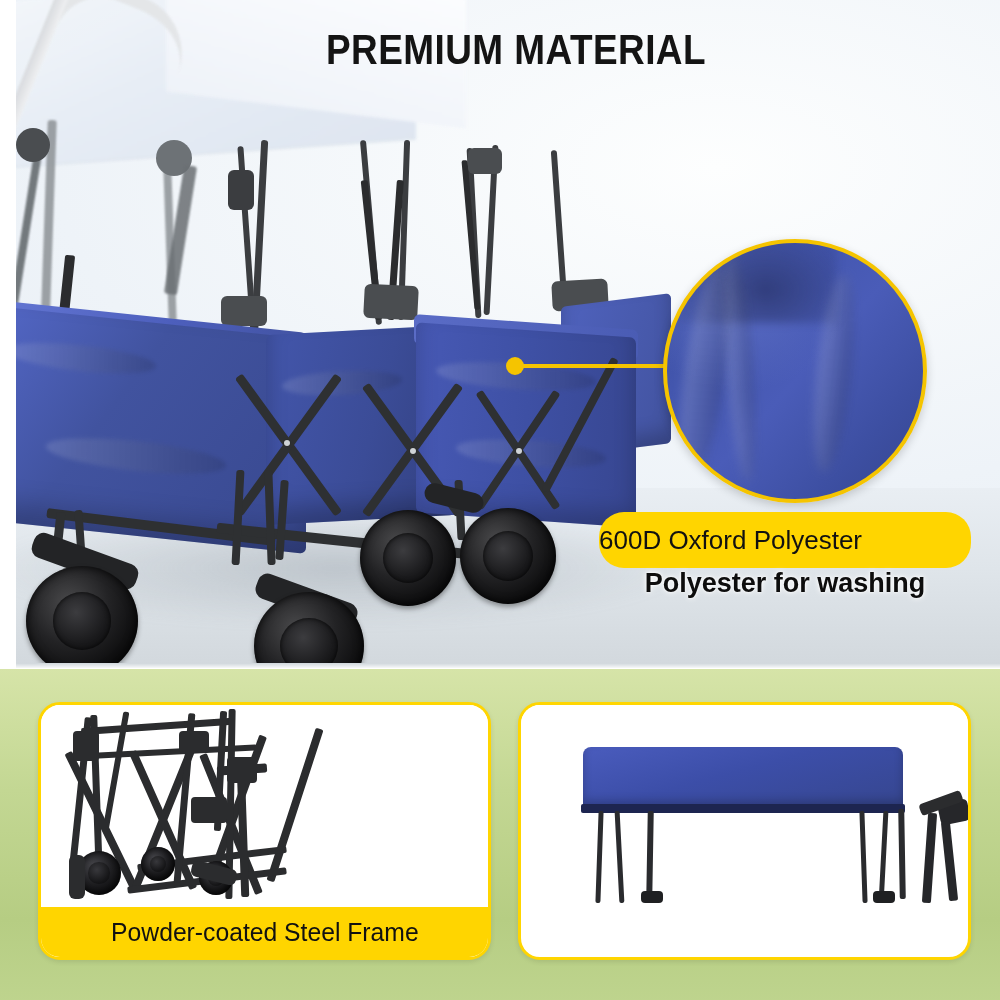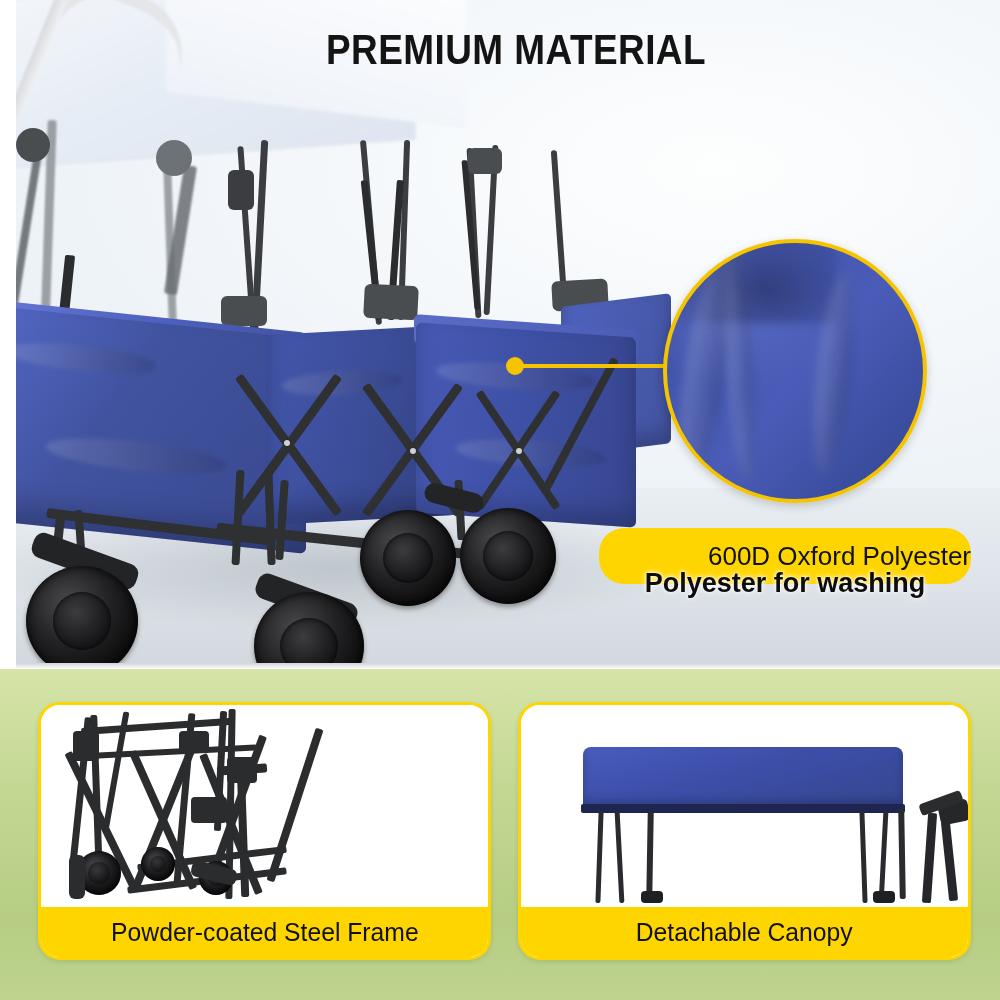--- a/index.html
+++ b/index.html
@@ -170,21 +170,21 @@
   }
   .sub-banner span{
     font-size:27px;font-weight:bold;color:#121212;transform:scaleX(.95);
     white-space:nowrap;
   }
 
   
   .pill{
     position:absolute;left:583px;top:512px;width:372px;height:56px;
     background:#ffd500;border-radius:25px;
-    display:flex;align-items:center;justify-content:flex-end;margin-top:16px;
+    display:flex;align-items:center;justify-content:flex-start;
   }
   .pill span{font-size:26px;color:#111;}
   .bold-line{
     position:absolute;left:583px;top:568px;width:372px;text-align:center;
     font-size:27px;font-weight:bold;color:#0d0d0d;
     text-shadow:0 0 3px #fff,0 0 6px #fff;
   }
 
   
   .bottom-section{
@@ -399,21 +399,18 @@
           <div class="cpost" style="left:360px;top:106px;width:5px;height:92px;transform:rotate(3deg);"></div>
           <div class="cpost" style="left:378px;top:104px;width:6px;height:90px;transform:rotate(-1deg);"></div>
           <div class="cfoot" style="left:120px;top:186px;width:22px;height:12px;"></div>
           <div class="cfoot" style="left:352px;top:186px;width:22px;height:12px;"></div>
 
           <div class="cpost" style="left:404px;top:108px;width:9px;height:90px;transform:rotate(4deg);background:#26272a;"></div>
           <div class="cpost" style="left:418px;top:96px;width:30px;height:22px;border-radius:5px;background:#26272a;transform:rotate(-12deg);"></div>
           <div class="cpost" style="left:424px;top:116px;width:9px;height:80px;transform:rotate(-6deg);background:#26272a;"></div>
           <div class="cpost" style="left:398px;top:92px;width:44px;height:12px;border-radius:4px;background:#2b2c2e;transform:rotate(-20deg);"></div>
         </div>
-        <div class="card-caption">
-          <span>Detachable Canopy</span>
-        </div>
       </div>
 
     </div>
   </div>
 
 </div>
 
 </body></html>

